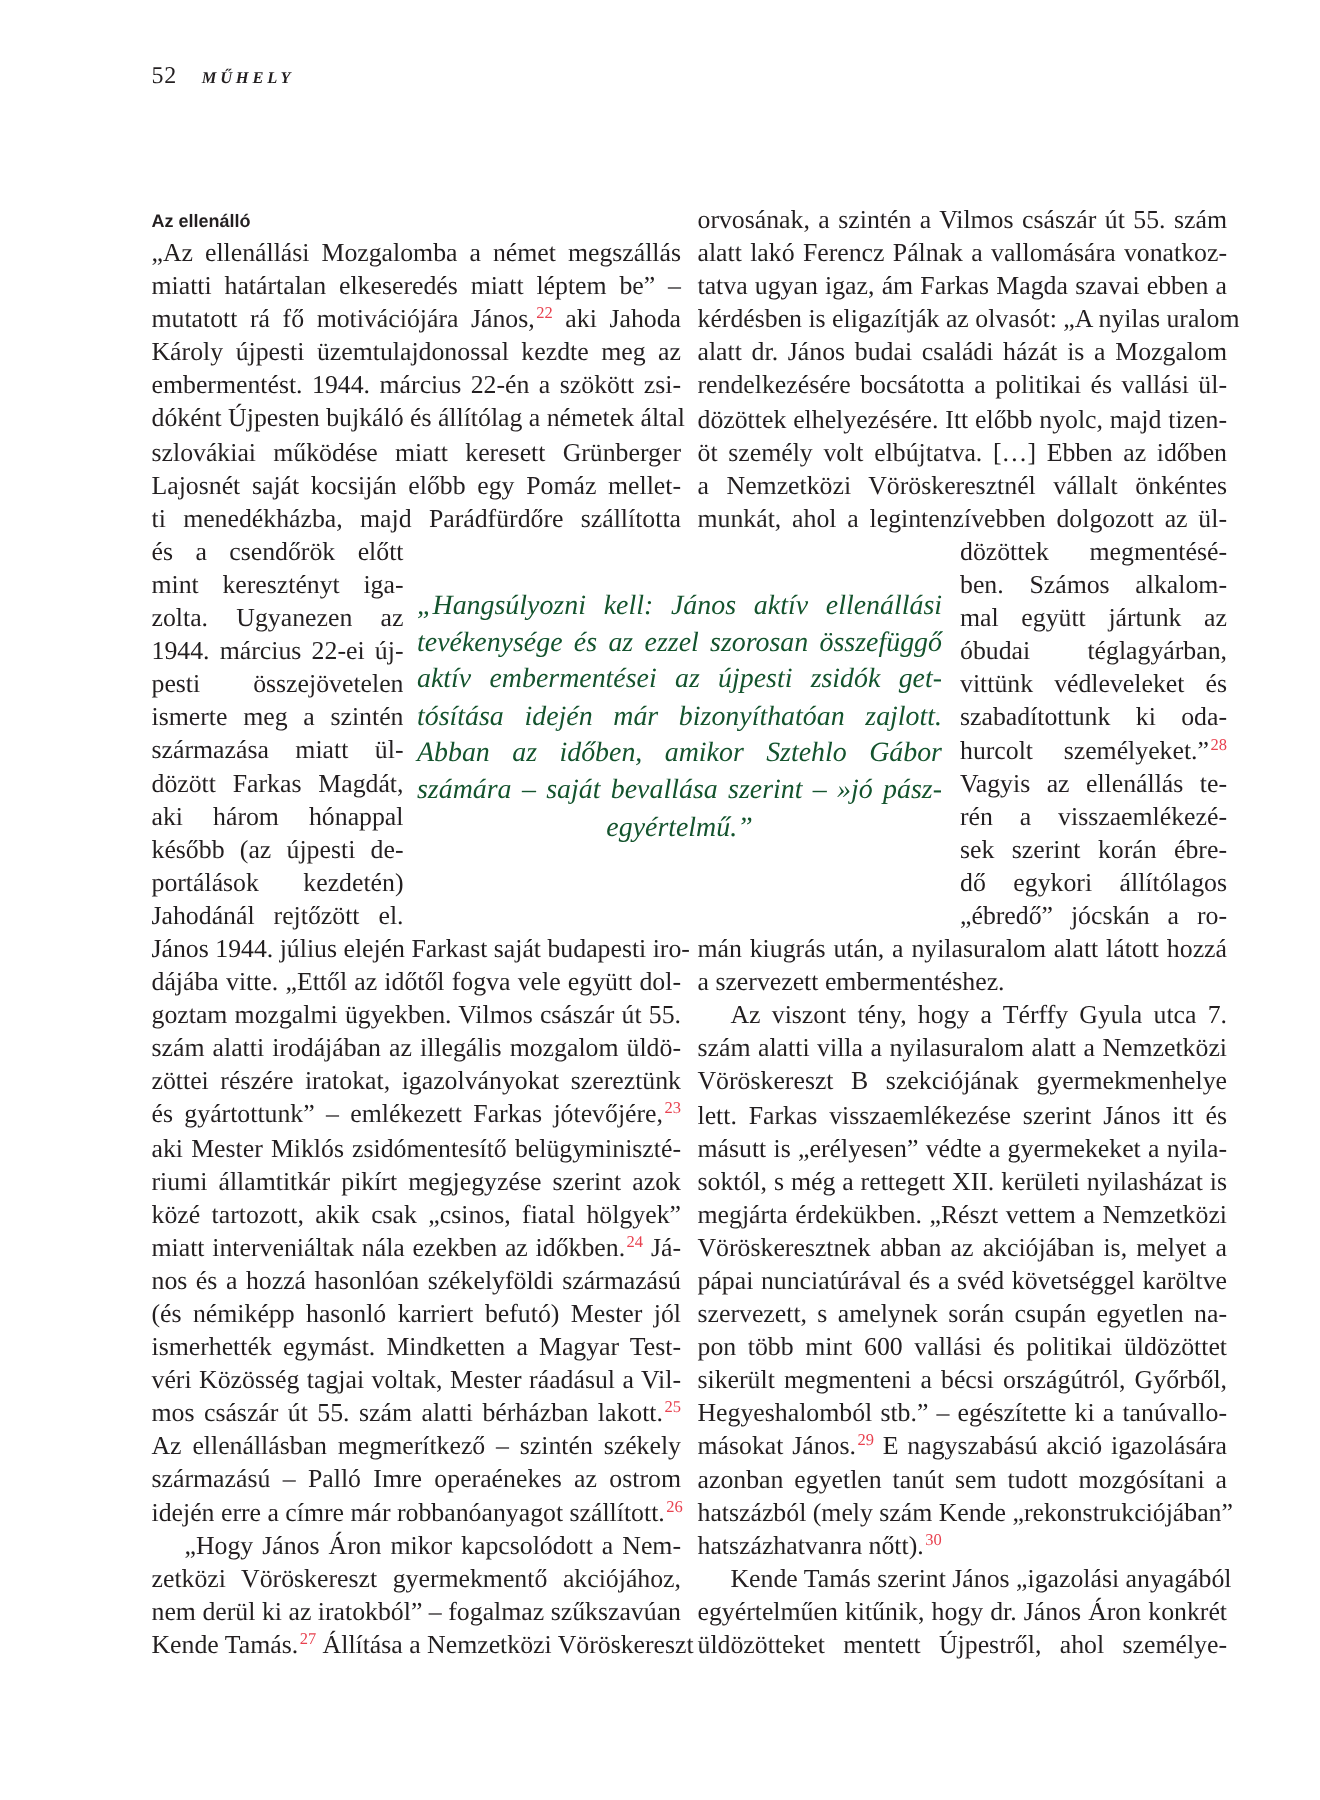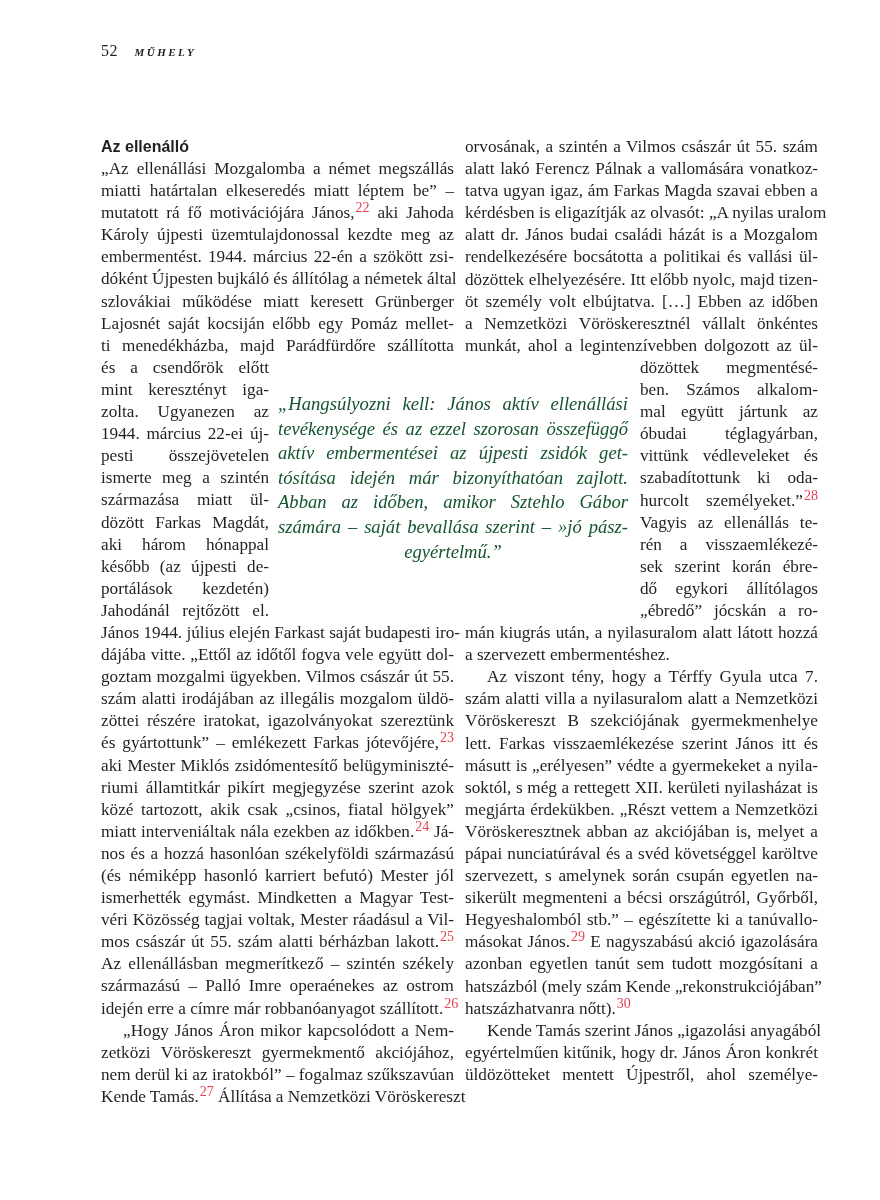--- a/index.html
+++ b/index.html
@@ -4,29 +4,29 @@
 <style>
   html, body { margin: 0; padding: 0; background: #ffffff; }
   body { width: 880px; height: 1200px; position: relative; overflow: hidden;
          font-family: "Liberation Serif", "DejaVu Serif", serif; color: #231f20; }
   .running-head { position: absolute; left: 101px; top: 42px; font-size: 12px; letter-spacing: 0.5px; }
   .running-head .pageno { display: inline-block; width: 30px; font-size: 16px; }
   .running-head .section { font-style: italic; font-weight: bold; letter-spacing: 2.5px; font-size: 11px; text-align: right; }
   .col { position: absolute; top: 136px; }
   .col-left { left: 101px; width: 353px; }
   .col-right { left: 465px; width: 353px; }
-  .heading { font-family: "Liberation Sans", "DejaVu Sans", sans-serif; font-weight: bold; font-size: 16px;
+  .heading { font-family: "Liberation Sans", "DejaVu Sans", sans-serif; font-weight: bold; font-size: 12px;
              height: 22px; line-height: 22px; }
   .line { font-size: 17.2px; height: 22.1px; line-height: 22.1px; white-space: nowrap;
           text-align: justify; text-align-last: justify; overflow: visible; }
   .line.last { text-align-last: left; }
   .line.indent { text-indent: 22px; }
   .line.narrow { width: 168px; }
   .line.narrow-right { width: 178px; margin-left: 175px; }
-  sup.fn { color: #e8414f; font-size: 14px; vertical-align: 6px; line-height: 0; margin-left: 1px; }
+  sup.fn { color: #e8414f; font-size: 11px; vertical-align: 6px; line-height: 0; margin-left: 1px; }
   .pull-quote { position: absolute; left: 278px; top: 392px; width: 350px; color: #14532d;
                 font-style: italic; font-size: 18.6px; }
   .pq-line { height: 24.6px; line-height: 24.6px; white-space: nowrap;
              text-align: justify; text-align-last: justify; }
   .pq-line.center { text-align: center; text-align-last: center; }
 </style>
 </head>
 <body>
 
 <header class="running-head">
@@ -112,20 +112,21 @@
       <div class="line indent"><span>Az viszont tény, hogy a Térffy Gyula utca 7.</span></div>
       <div class="line"><span>szám alatti villa a nyilasuralom alatt a Nemzetközi</span></div>
       <div class="line"><span>Vöröskereszt B szekciójának gyermekmenhelye</span></div>
       <div class="line"><span>lett. Farkas visszaemlékezése szerint János itt és</span></div>
       <div class="line"><span>másutt is „erélyesen” védte a gyermekeket a nyila-</span></div>
       <div class="line"><span>soktól, s még a rettegett XII. kerületi nyilasházat is</span></div>
       <div class="line"><span>megjárta érdekükben. „Részt vettem a Nemzetközi</span></div>
       <div class="line"><span>Vöröskeresztnek abban az akciójában is, melyet a</span></div>
       <div class="line"><span>pápai nunciatúrával és a svéd követséggel karöltve</span></div>
       <div class="line"><span>szervezett, s amelynek során csupán egyetlen na-</span></div>
+      <div class="line"><span>pon több mint 600 vallási és politikai üldözöttet</span></div>
       <div class="line"><span>sikerült megmenteni a bécsi országútról, Győrből,</span></div>
       <div class="line"><span>Hegyeshalomból stb.” – egészítette ki a tanúvallo-</span></div>
       <div class="line"><span>másokat János.</span><sup class="fn">29</sup><span>&nbsp;E nagyszabású akció igazolására</span></div>
       <div class="line"><span>azonban egyetlen tanút sem tudott mozgósítani a</span></div>
       <div class="line"><span>hatszázból (mely szám Kende „rekonstrukciójában”</span></div>
       <div class="line last"><span>hatszázhatvanra nőtt).</span><sup class="fn">30</sup></div>
       <div class="line indent"><span>Kende Tamás szerint János „igazolási anyagából</span></div>
       <div class="line"><span>egyértelműen kitűnik, hogy dr. János Áron konkrét</span></div>
       <div class="line"><span>üldözötteket mentett Újpestről, ahol személye-</span></div>
     </div>

